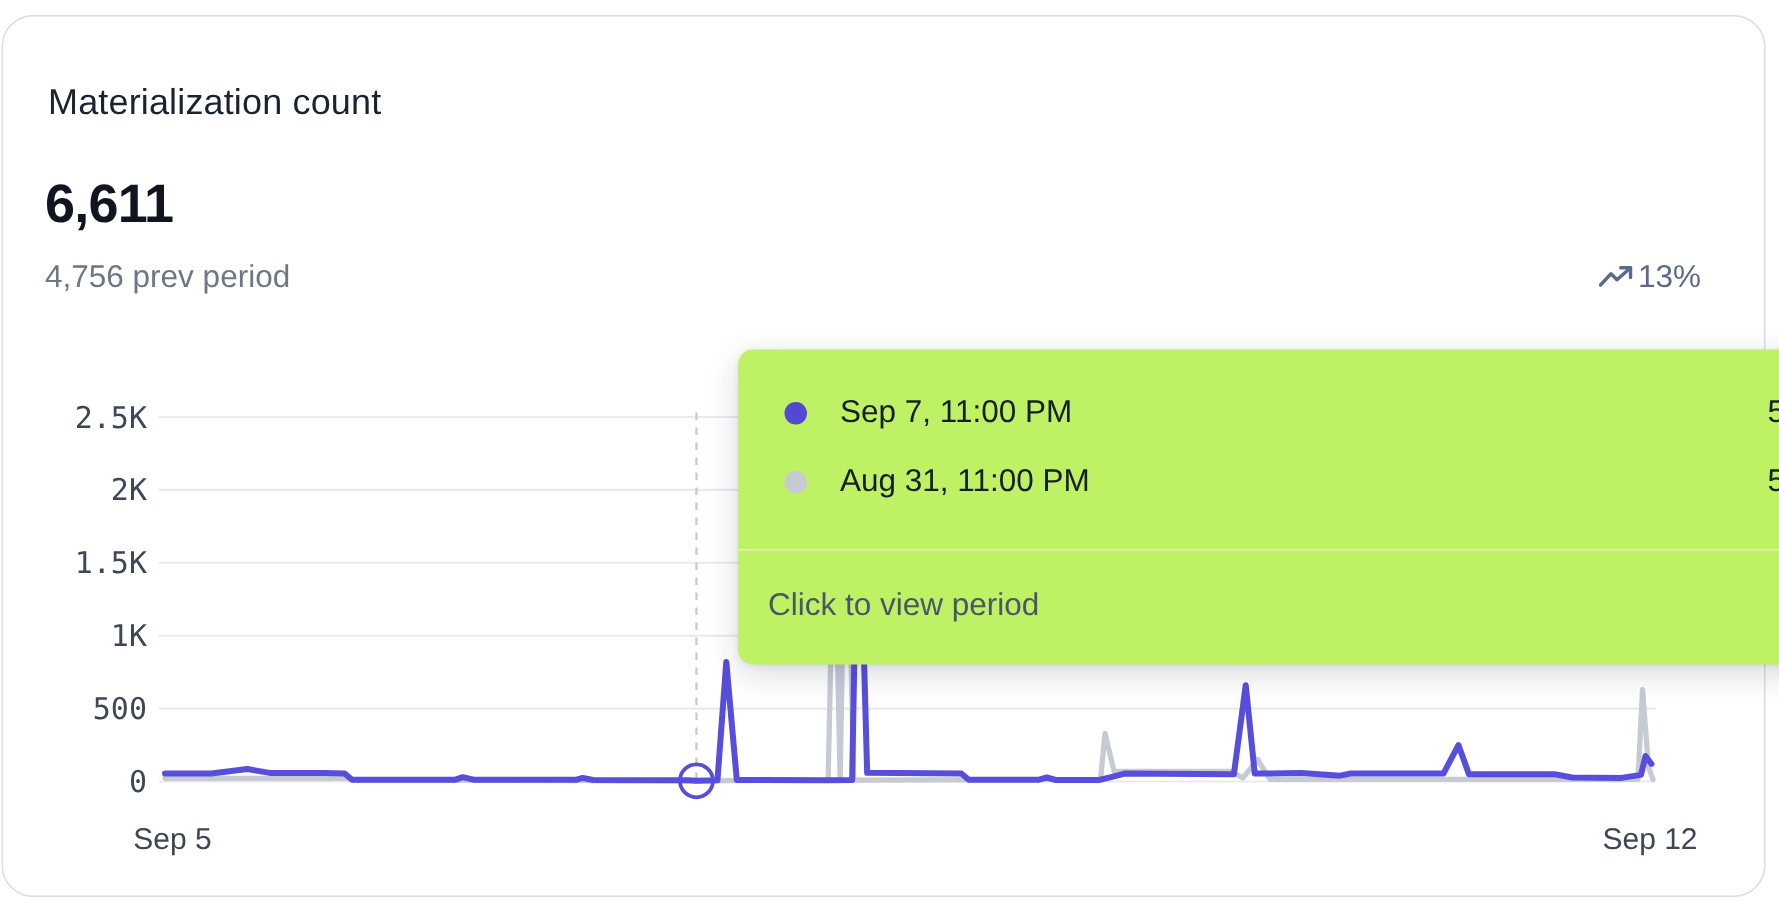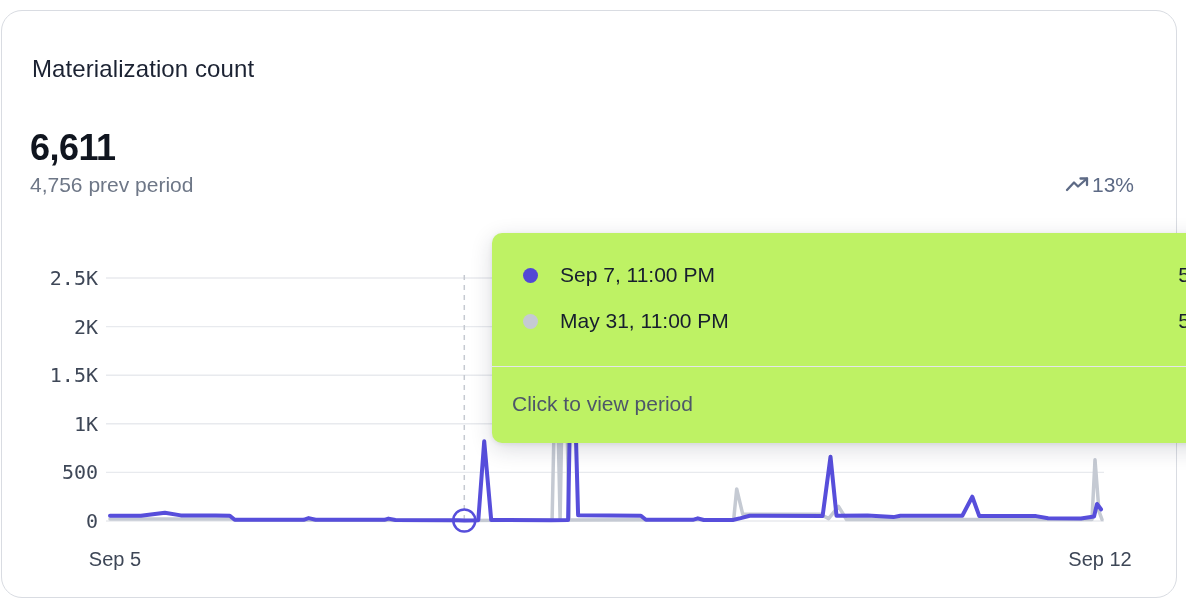--- a/index.html
+++ b/index.html
@@ -5,21 +5,21 @@
   * { margin:0; padding:0; box-sizing:border-box; }
   html,body { width:1186px; height:608px; background:#ffffff; overflow:hidden;
               font-family:"Liberation Sans", sans-serif; }
   #page { position:relative; width:1186px; height:608px; }
 
   .card { position:absolute; left:1px; top:10px; width:1176px; height:588px;
           background:#ffffff; border:1px solid #d9dce2; border-radius:21px; }
 
   .hdr-title { position:absolute; left:30px; top:44px; font-size:24px; font-weight:500;
                color:#1b2232; letter-spacing:.1px; }
-  .hdr-value { position:absolute; left:28px; top:116px; font-size:36px; font-weight:700;
+  .hdr-value { position:absolute; left:28px; top:104px; font-size:36px; font-weight:700;
                color:#10151f; letter-spacing:-.5px; }
   .hdr-prev  { position:absolute; left:28px; top:162px; font-size:21px; color:#6e7787; }
 
   .trend { position:absolute; right:42px; top:162px; display:flex; align-items:center;
            gap:1px; color:#5d6a85; font-size:21px; }
   .trend svg { display:block; }
 
   .chart-svg { position:absolute; left:0; top:0; width:1186px; height:608px; }
   .ylab { font-family:"DejaVu Sans Mono", monospace; font-size:20px; fill:#3e4757; }
   .xlab { font-family:"Liberation Sans", sans-serif; font-size:20px; fill:#3e4757; }
@@ -76,21 +76,21 @@
       </svg>
 
     <div class="tooltip">
       <div class="tt-row">
         <span class="tt-dot" style="background: rgb(82, 72, 214);"></span>
         <span class="tt-label">Sep 7, 11:00 PM</span>
         <span class="tt-value">5</span>
       </div>
       <div class="tt-row">
         <span class="tt-dot" style="background: rgb(197, 202, 211);"></span>
-        <span class="tt-label">May 31, 11:00 PM</span>
+        <span class="tt-label">Aug 31, 11:00 PM</span>
         <span class="tt-value">5</span>
       </div>
       <div class="tt-divider"></div>
       <div class="tt-footer">Click to view period</div>
     </div>
 
   </div>
 </div>
 
 </body></html>

